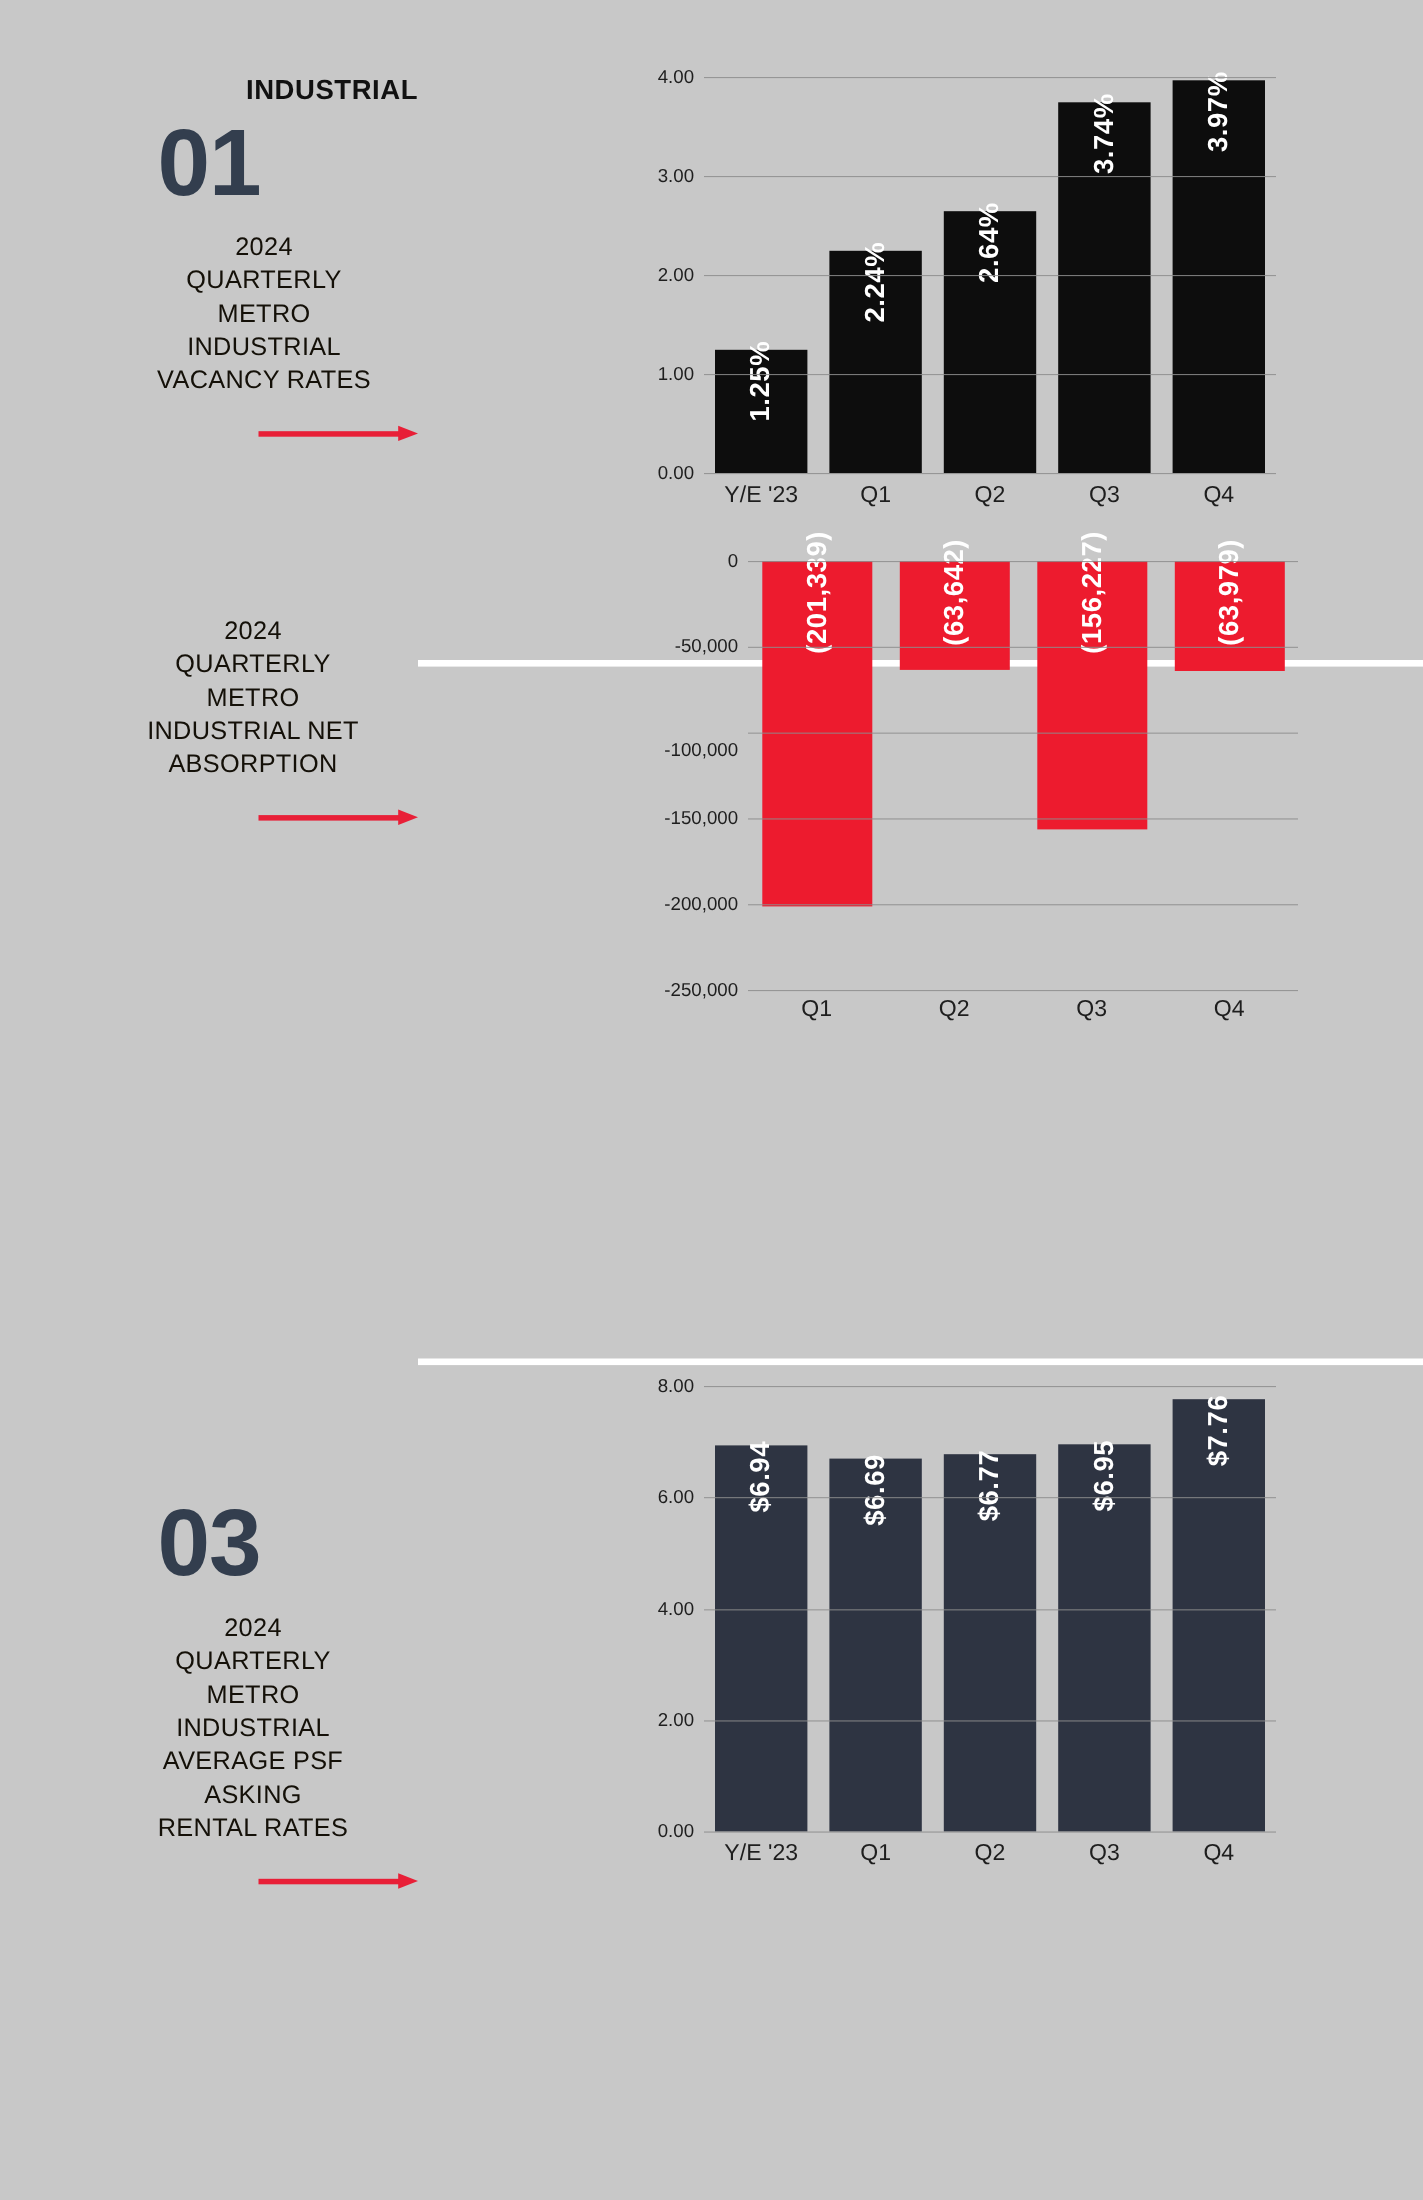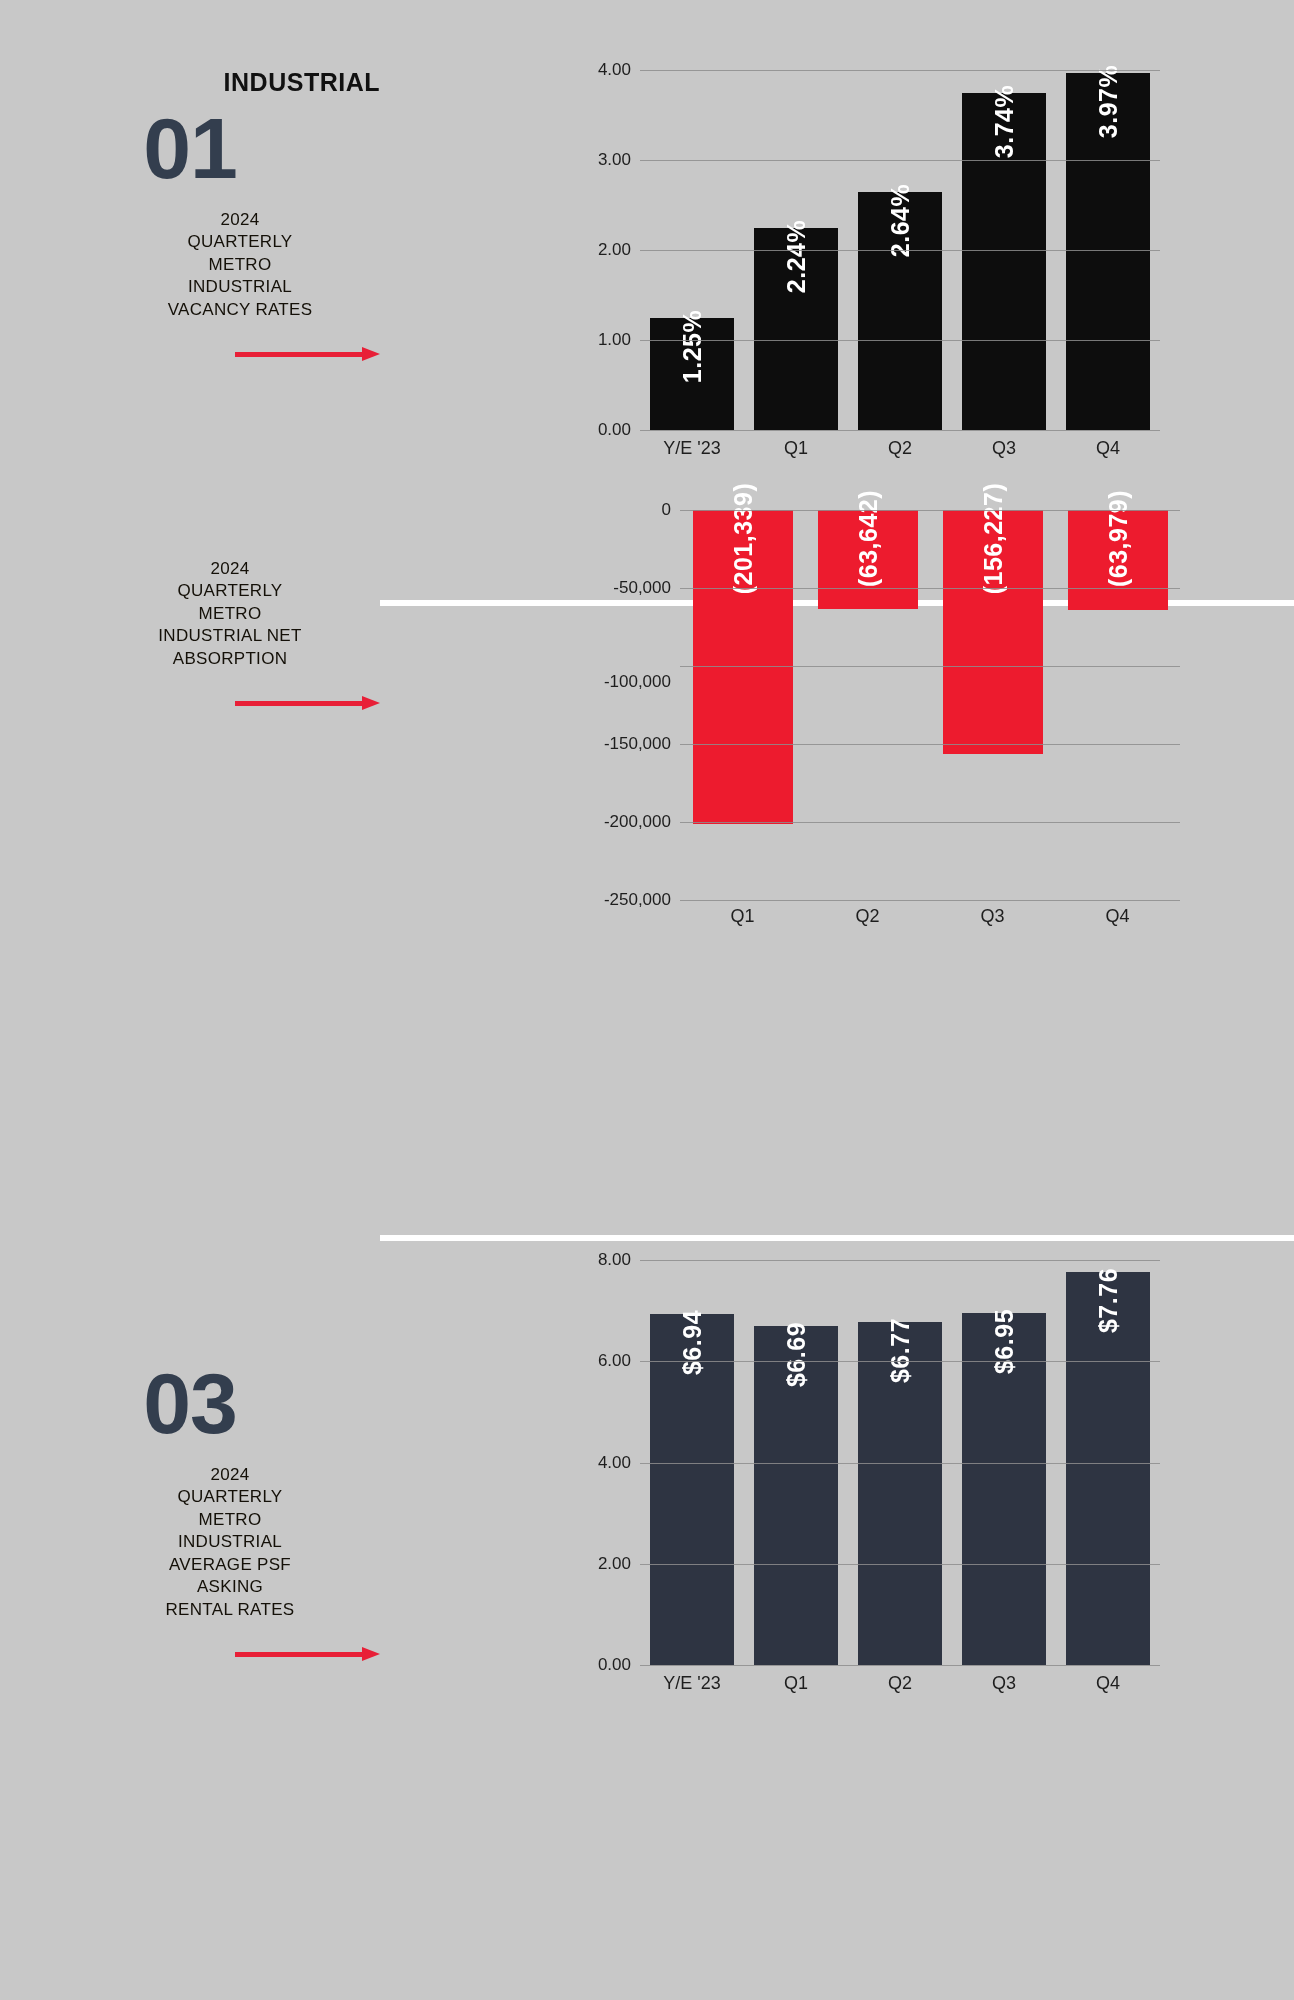--- a/index.html
+++ b/index.html
@@ -39,21 +39,21 @@
     position:absolute;left:0;width:380px;
     text-align:center;padding-right:0;
     box-sizing:border-box;
   }
   .num{
     font-size:86px;font-weight:bold;color:#333e4e;
     line-height:1;letter-spacing:-1px;
     padding-right:0;
   }
   .caption{
-    font-size:17px;line-height:1.32;color:#141008;
+    font-size:23px;line-height:1.32;color:#141008;
     letter-spacing:.3px;margin-top:18px;
     text-transform:uppercase;
   }
   .arrow-wrap{margin-top:26px;display:flex;justify-content:flex-end;}
   .arrow{position:relative;width:145px;height:14px;}
   .arrow .shaft{
     position:absolute;left:0;top:5px;width:128px;height:5px;background:#e81f37;
   }
   .arrow .head{
     position:absolute;right:0;top:0;width:0;height:0;
@@ -88,21 +88,21 @@
   .bar .blabel{
     position:absolute;left:50%;transform:translateX(-50%) rotate(-90deg);
     transform-origin:center center;
     white-space:nowrap;color:#fff;font-size:25px;font-weight:bold;
     letter-spacing:.5px;
   }
   .xaxis{
     position:absolute;left:0;width:100%;display:flex;
   }
   .xaxis .xl{
-    flex:1;text-align:center;font-size:18px;color:#1e1e1e;
+    flex:1;text-align:center;font-size:21px;color:#1e1e1e;
   }
 </style>
 </head>
 <body>
 
 <div class="page">
 
   <div class="header-title">INDUSTRIAL</div>
 
   <div class="divider" id="div1"></div>

